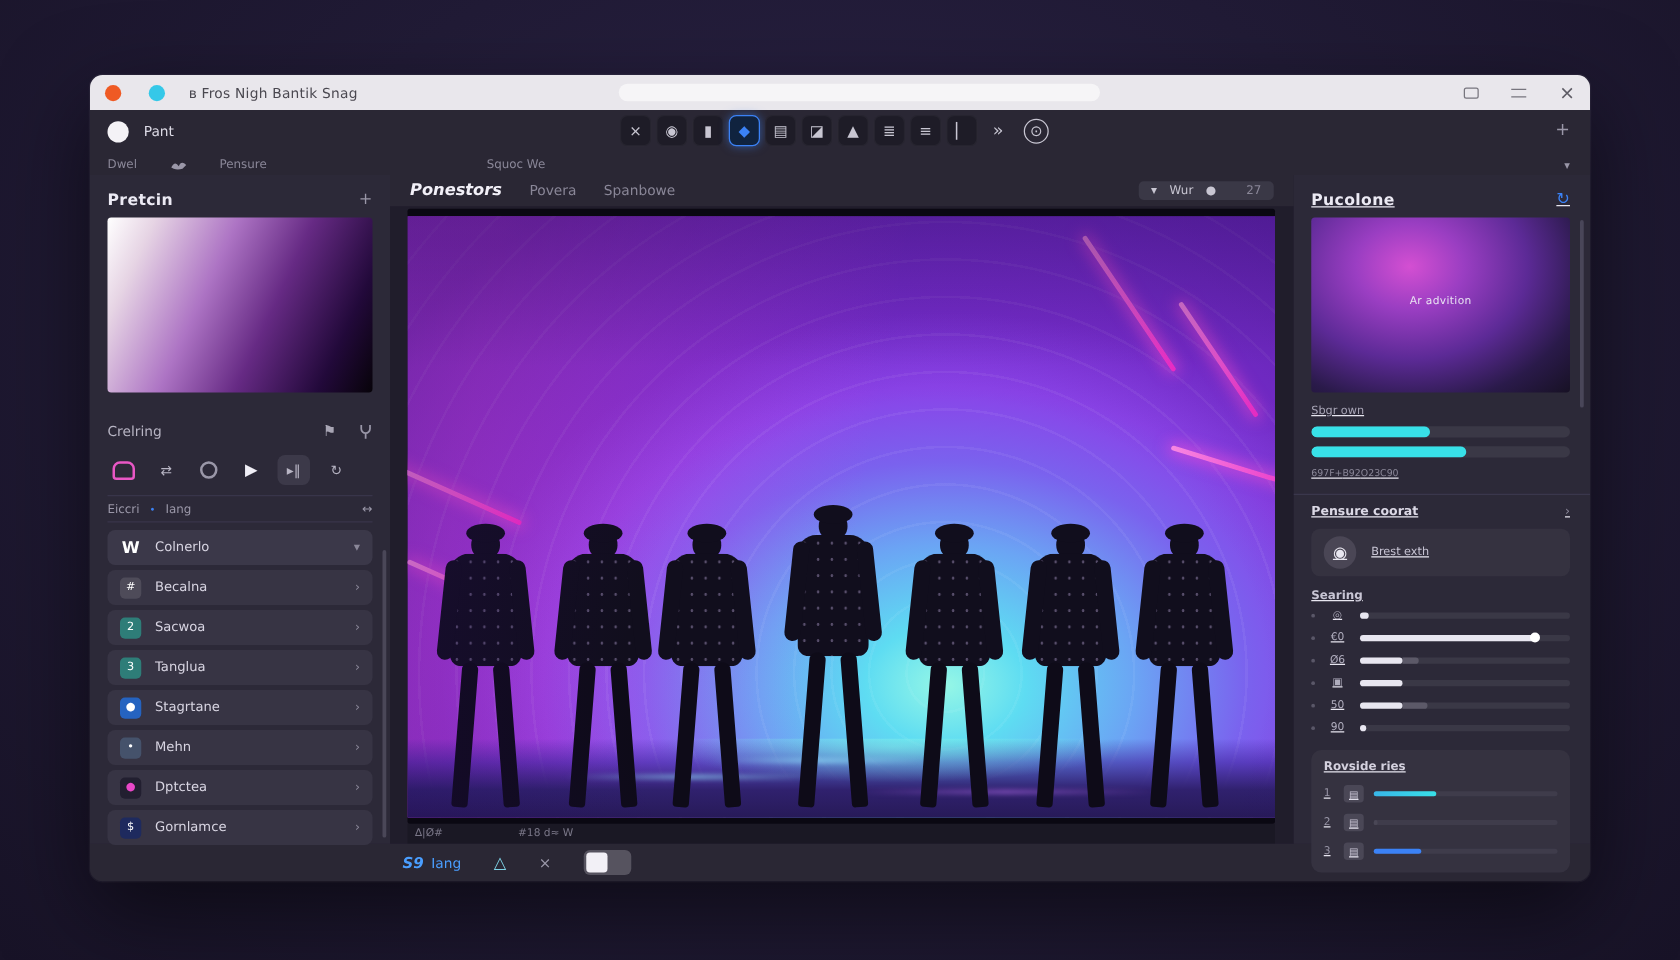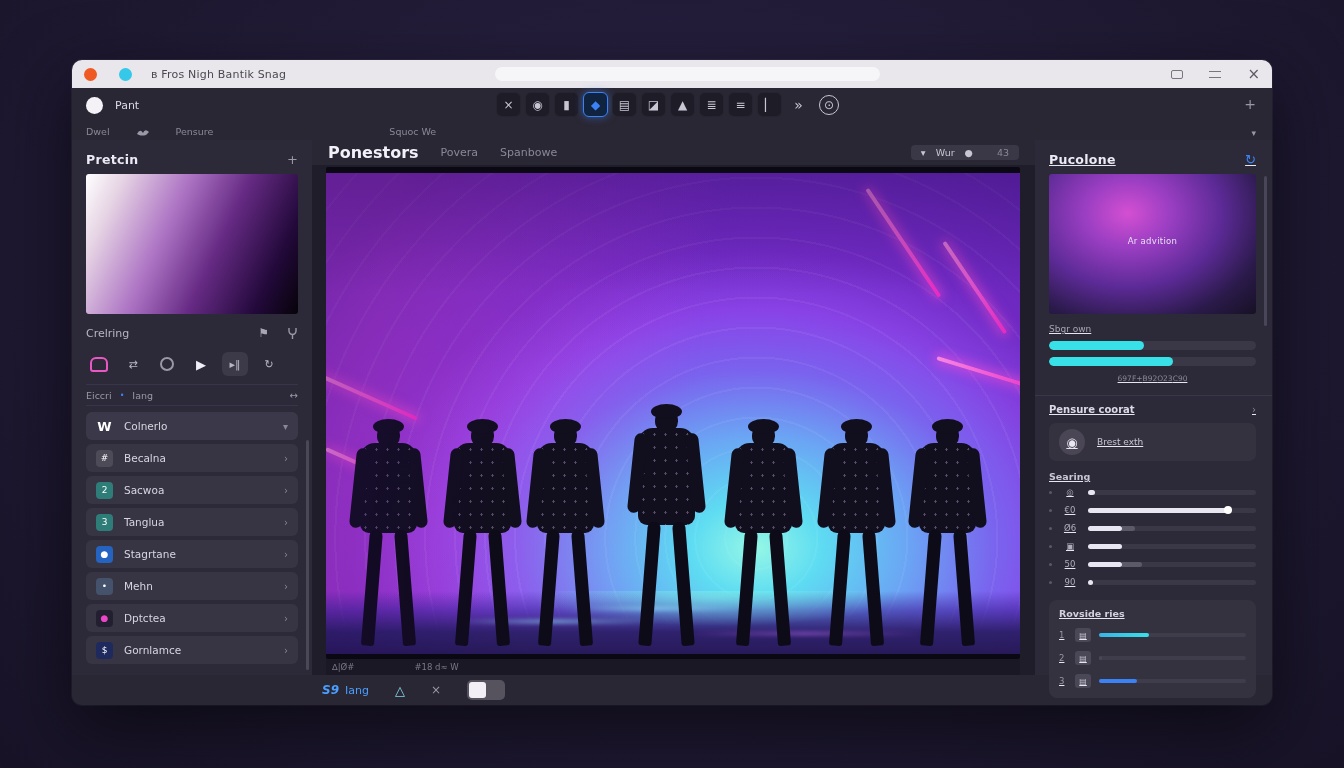--- a/index.html
+++ b/index.html
@@ -44,21 +44,21 @@
   .chrome-dd { position:absolute; right:16px; bottom:2px; color:#9a97a8; font-size:9px; }
   
   .main { flex:1; display:flex; min-height:0; background:#242130; }
   
   .lpanel { width:240px; flex:0 0 auto; background:#2c2938; padding:8px 14px 0; position:relative; }
   .panel-head { display:flex; align-items:center; justify-content:space-between; height:22px; }
   .panel-title { font-size:12.5px; font-weight:bold; color:#eceaf4; letter-spacing:.3px; }
   .panel-add { color:#9a97a8; font-size:13px; }
   .grad-box { margin-top:4px; height:140px; border-radius:3px;
     background:linear-gradient(115deg,#ffffff 0%,#e6d4e4 14%,#ad74c4 38%,#662a84 60%,#22093a 84%,#070309 100%); }
-  .crel-row { display:flex; align-items:center; height:26px; margin-top:6px; }
+  .crel-row { display:flex; align-items:center; height:26px; margin-top:18px; }
   .crel-label { font-size:11px; color:#b8b5c4; }
   .crel-icons { margin-left:auto; display:flex; gap:18px; color:#9a97a8; align-items:center; }
   .flag { font-size:12px; color:#a8a5b4; }
   .transport { display:flex; align-items:center; gap:8px; height:32px; margin-top:2px; }
   .tr-btn { width:26px; height:24px; border-radius:6px; display:flex; align-items:center; justify-content:center;
             color:#b8b5c4; font-size:11px; }
   .tr-shape { width:18px; height:15px; border:2px solid #e957c5; border-radius:6px 6px 3px 3px; }
   .tr-circle { width:14px; height:14px; border:2px solid #9a97a8; border-radius:50%; }
   .tr-play { color:#f0eef6; font-size:13px; }
   .tr-pause { background:#3c3949; }
@@ -77,21 +77,21 @@
   .ic-slate { background:#45526b; }
   .ic-dark { background:#221f30; color:#e947c8; }
   .ic-navy { background:#1e2a5e; }
   .li-label { font-size:10.5px; color:#d8d5e2; }
   .li-chev { margin-left:auto; color:#8a8798; font-size:10px; }
   .lscroll { position:absolute; right:3px; top:300px; width:3px; height:230px; background:#4a4758; border-radius:2px; }
   
   .center { flex:1; display:flex; flex-direction:column; min-width:0; background:#201d2b; }
   .tabbar { height:25px; display:flex; align-items:center; padding:0 16px; gap:22px; background:#2a2734; position:relative; }
   .tab { font-size:11px; color:#8a8798; }
-  .tab.active { color:#f2f0f8; font-weight:bold; font-size:16px; }
+  .tab.active { color:#f2f0f8; font-weight:bold; font-size:13px;font-style:italic; }
   .view-pill { margin-left:auto; display:flex; align-items:center; gap:10px; background:#3a3846; border-radius:4px;
                padding:2px 10px; font-size:9.5px; color:#c8c6d2; }
   .view-count { color:#8a8798; margin-left:14px; }
   .canvas-wrap { flex:1; margin:2px 15px 0 14px; position:relative; border-radius:2px; overflow:hidden; background:#0a0812; }
   .scene { position:absolute; inset:6px 0 5px 0;
     background:
       radial-gradient(ellipse 58% 62% at 62% 78%, #96f7e6 0%, #5edcf2 16%, #6ba4f4 38%, #7a62ee 60%, #8a43e8 80%, #7c2fd4 100%);
   }
   .tint { position:absolute; inset:0; background:linear-gradient(100deg, rgba(232,70,228,.42) 10%, rgba(232,70,228,.2) 30%, transparent 52%); }
   .rings { position:absolute; inset:0; background:repeating-radial-gradient(circle at 62% 76%, rgba(255,255,255,.055) 0 2px, transparent 2px 30px); }
@@ -124,21 +124,21 @@
                    font-size:8.5px; color:#7a7788; background:#1a1824; padding:0 6px; }
   
   .rpanel { width:237px; flex:0 0 auto; background:#2c2938; padding:8px 16px 0 14px; position:relative; font-size:10px;text-decoration:underline; }
   .rp-icon { color:#3b82f6; font-size:13px; }
   .preview-box { margin-top:4px; height:140px; border-radius:3px; position:relative;
     background:radial-gradient(ellipse at 38% 28%, #d44fd2 0%, #9a3ec2 24%, #5c2a96 52%, #2a1a4a 78%, #171124 100%); }
   .preview-cap { position:absolute; left:0; right:0; top:44%; text-align:center; font-size:8.5px; color:#e8e2f2; letter-spacing:.3px; }
   .rp-label { margin-top:10px; font-size:9px; color:#a8a5b6; }
   .hslider { margin-top:7px; height:9px; border-radius:5px; background:#3a3846; overflow:hidden; }
   .hslider .fill { display:block; height:100%; border-radius:5px; background:#38e0e8; }
-  .ticks { display:flex; justify-content:center; margin-top:8px; font-size:7.5px; color:#8a8798; }
+  .ticks { display:flex; justify-content:flex-start; margin-top:8px; font-size:7.5px; color:#8a8798; }
   .rp-divider { height:1px; background:#3a374c; margin:12px -16px 0 -14px; }
   .rp-section { display:flex; align-items:center; justify-content:space-between; margin-top:8px; }
   .rp-sec-title { font-size:10px; font-weight:bold; color:#dcd9e6; }
   .rp-chev { color:#8a8798; }
   .engine-card { margin-top:8px; height:38px; background:#353240; border-radius:7px; display:flex; align-items:center; padding:0 10px; gap:12px; }
   .engine-ic { width:26px; height:26px; border-radius:50%; background:#4a4655; color:#e8e6f0; display:flex; align-items:center; justify-content:center; font-size:13px; }
   .engine-label { font-size:9px; color:#c8c5d4; }
   .searing-title { margin-top:10px; font-size:9.5px; font-weight:bold; color:#c8c5d4; }
   .srow { display:flex; align-items:center; gap:8px; height:16px; margin-top:2px; }
   .srow .tick-dot { width:3px; height:3px; border-radius:50%; background:#5a5768; flex:0 0 auto; }
@@ -297,21 +297,21 @@
 
     <div class="center">
       <div class="tabbar">
         <span class="tab active">Ponestors</span>
         <span class="tab">Povera</span>
         <span class="tab">Spanbowe</span>
         <span class="view-pill">
           <span>▾</span>
           <span>Wur</span>
           <span>●</span>
-          <span class="view-count">43</span>
+          <span class="view-count">27</span>
         </span>
       </div>
 
       <div class="canvas-wrap">
         <div class="scene">
           <div class="tint"></div>
           <div class="rings"></div>
 
           <span class="neon" style="left:78%; top:3%;  width:130px; transform:rotate(56deg);"></span>
           <span class="neon" style="left:89%; top:14%; width:110px; transform:rotate(56deg);"></span>

